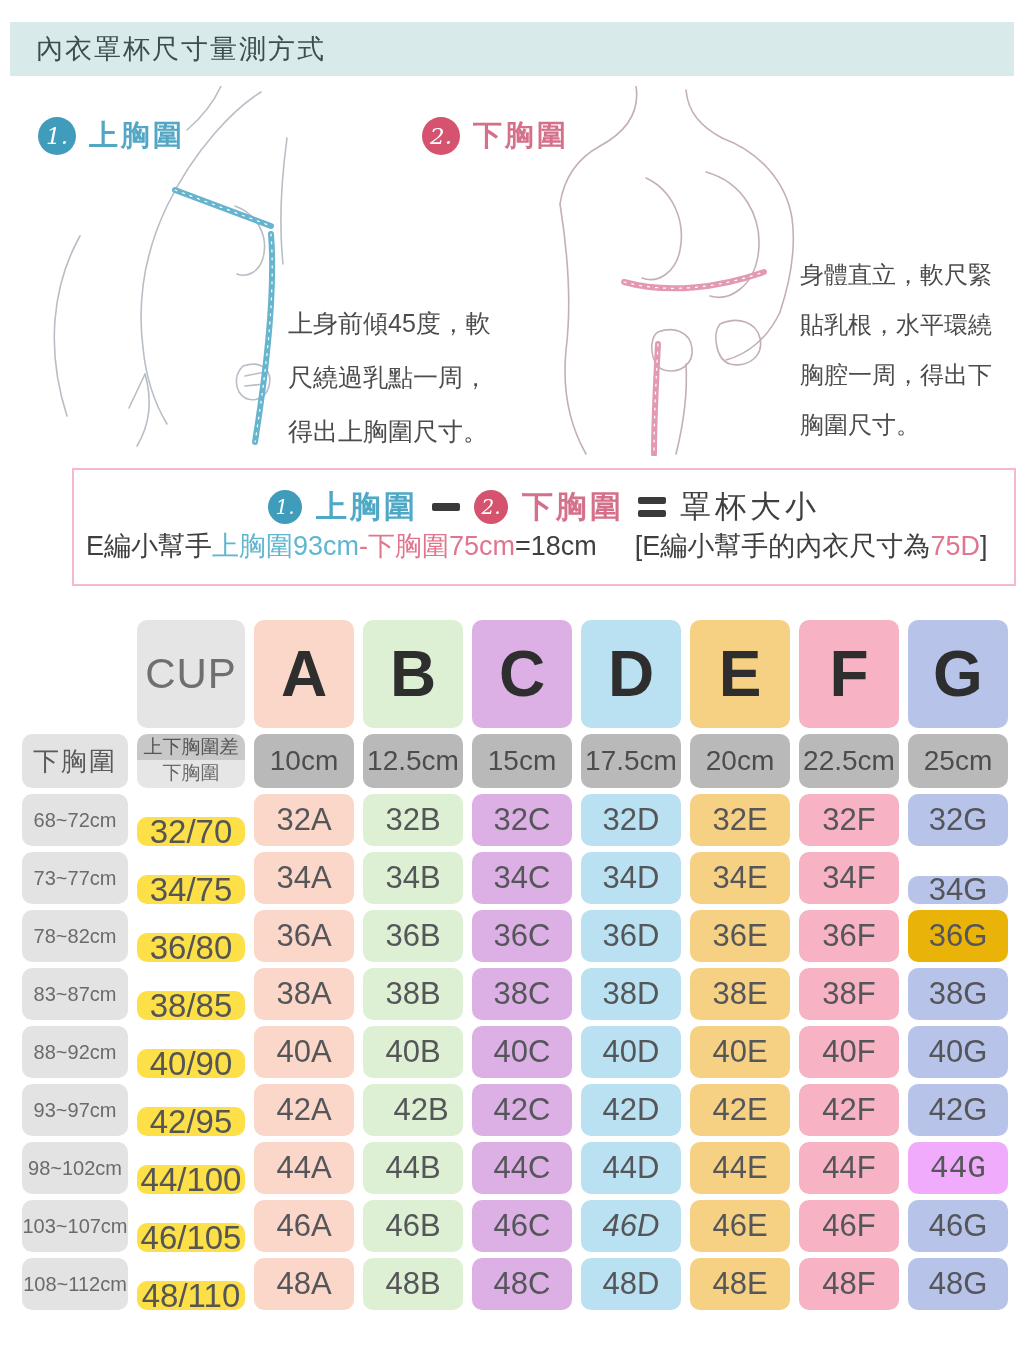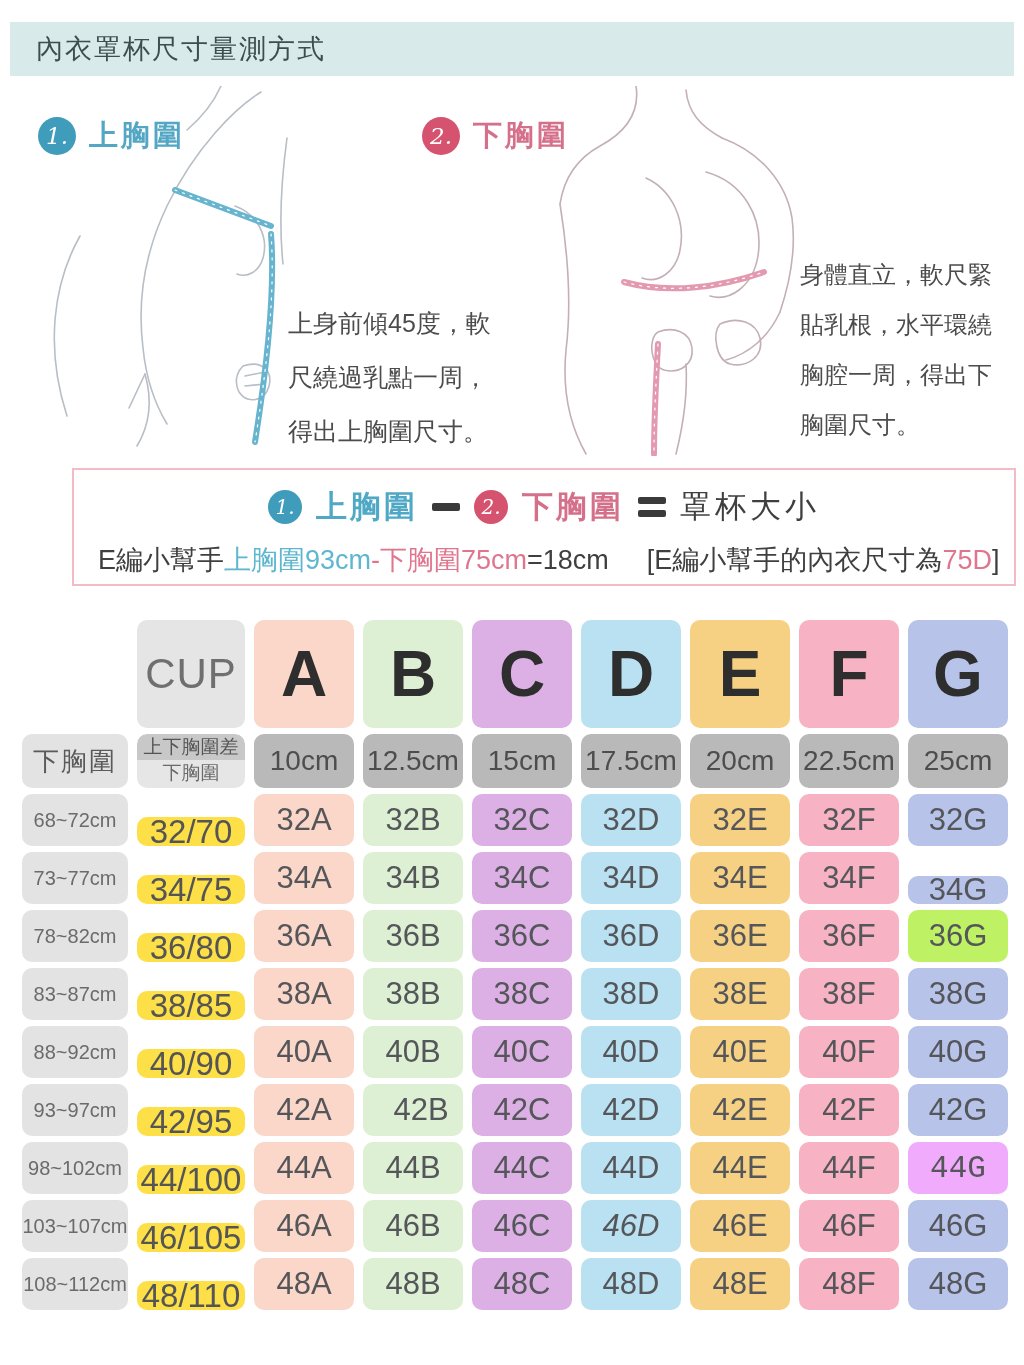--- a/index.html
+++ b/index.html
@@ -40,21 +40,21 @@
          justify-content:center;font-family:"DejaVu Serif",serif;font-style:italic;font-size:20px;flex:0 0 auto;}
   .f-num.teal{background:#3f9dbb;}
   .f-num.pink{background:#d5536f;}
   .f-term{font-size:31px;font-weight:bold;letter-spacing:3px;}
   .f-term.teal{color:#4fa9c6;}
   .f-term.pink{color:#d5708a;}
   .op-minus{width:28px;height:8px;background:#3a3a3a;border-radius:2px;}
   .op-equals{display:flex;flex-direction:column;gap:6px;}
   .op-equals i{display:block;width:28px;height:7px;background:#3a3a3a;border-radius:2px;}
   .f-result{font-size:31px;color:#3f3f3f;letter-spacing:4px;}
-  .formula-line2{display:flex;align-items:baseline;margin-top:14px;padding-left:24px;font-size:27px;}
+  .formula-line2{display:flex;align-items:baseline;padding-left:12px;font-size:27px;}
   .seg-dark{color:#3f3f3f;}
   .seg-teal{color:#5fb6cf;}
   .seg-pink{color:#e0758e;}
   .seg-gap{display:inline-block;width:38px;}
 
   
   .size-table{position:absolute;left:22px;top:620px;display:grid;
               grid-template-columns:106px 108px repeat(7,100px);
               grid-template-rows:108px 54px repeat(9,52px);
               column-gap:9px;row-gap:6px;}
@@ -211,21 +211,21 @@
       <div class="cell cup" style="background: rgb(247, 178, 195);">34F</div>
       <div class="cell cup" style="background: rgb(183, 195, 233); margin-top: 24px;">34G</div>
       <div class="cell range">78~82cm</div>
       <div class="cell sizecol">36/80</div>
       <div class="cell cup" style="background: rgb(250, 215, 201);">36A</div>
       <div class="cell cup" style="background: rgb(222, 240, 211);">36B</div>
       <div class="cell cup" style="background: rgb(220, 176, 229);">36C</div>
       <div class="cell cup" style="background: rgb(185, 225, 241);">36D</div>
       <div class="cell cup" style="background: rgb(246, 209, 131);">36E</div>
       <div class="cell cup" style="background: rgb(247, 178, 195);">36F</div>
-      <div class="cell cup" style="background: #bef264;">36G</div>
+      <div class="cell cup" style="background: #eab308;">36G</div>
       <div class="cell range">83~87cm</div>
       <div class="cell sizecol">38/85</div>
       <div class="cell cup" style="background: rgb(250, 215, 201);">38A</div>
       <div class="cell cup" style="background: rgb(222, 240, 211);">38B</div>
       <div class="cell cup" style="background: rgb(220, 176, 229);">38C</div>
       <div class="cell cup" style="background: rgb(185, 225, 241);">38D</div>
       <div class="cell cup" style="background: rgb(246, 209, 131);">38E</div>
       <div class="cell cup" style="background: rgb(247, 178, 195);">38F</div>
       <div class="cell cup" style="background: rgb(183, 195, 233);">38G</div>
       <div class="cell range">88~92cm</div>

